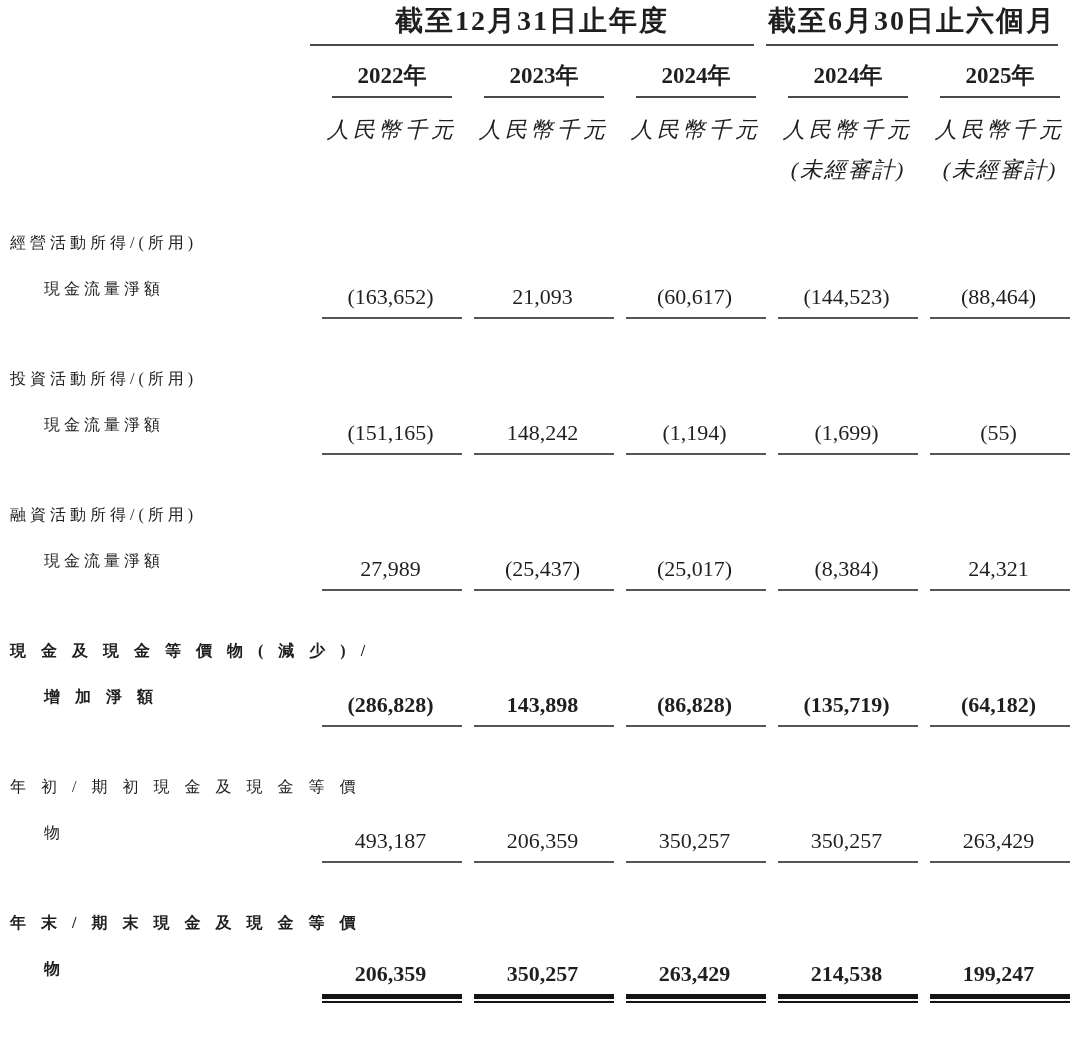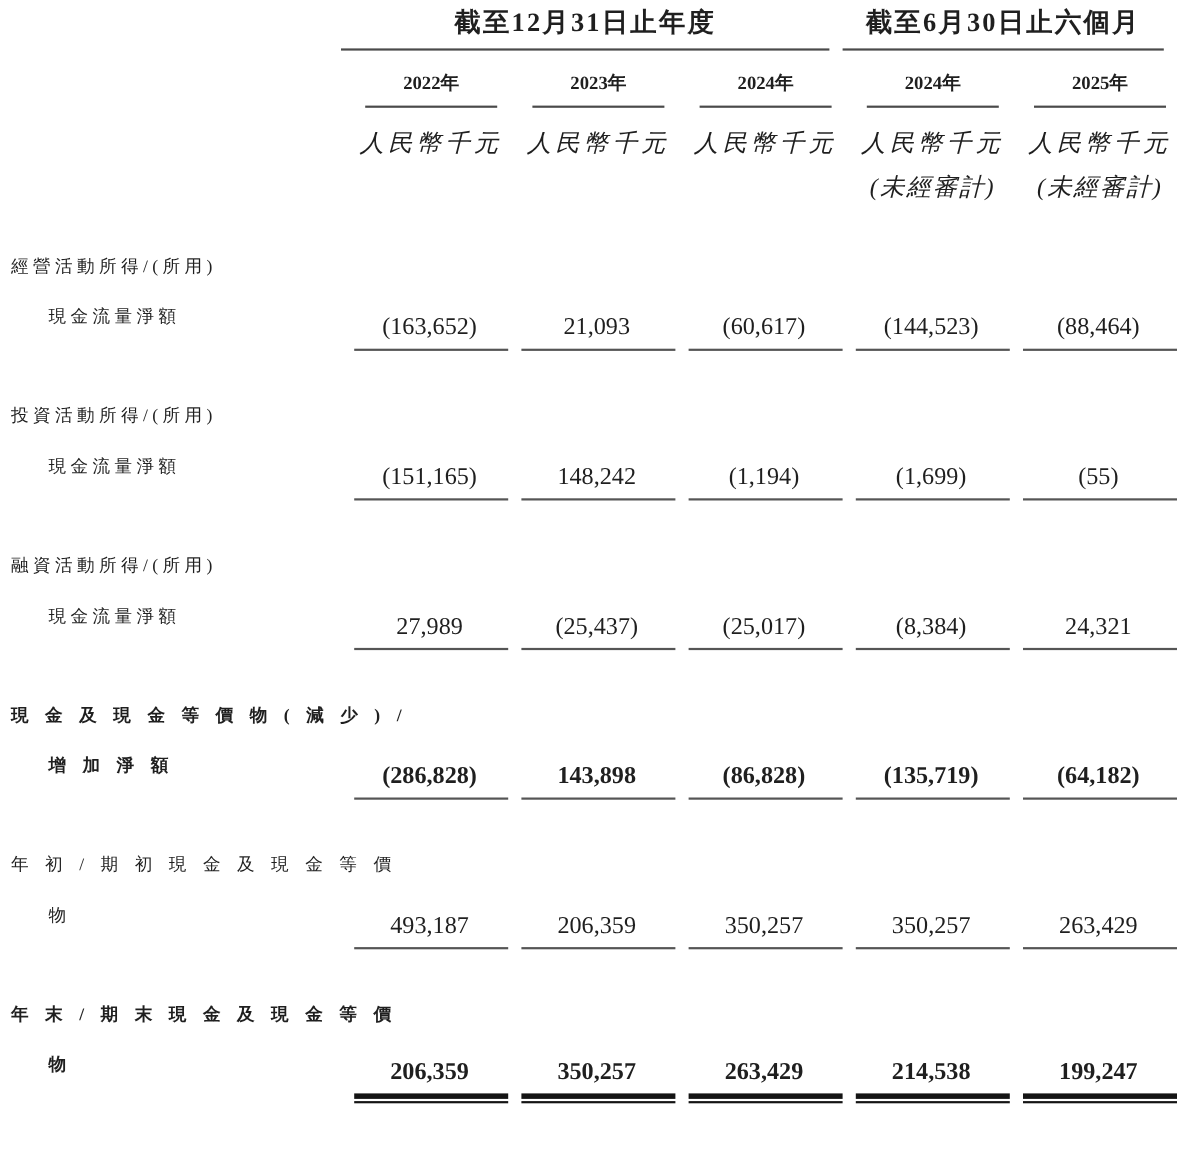--- a/index.html
+++ b/index.html
@@ -13,36 +13,36 @@
     padding:6px 10px 0 10px;
     overflow:hidden;
   }
   .hrow { display:flex; align-items:flex-end; }
   .lblspace { width:300px; flex:none; }
   .colgap { width:12px; flex:none; }
 
   
   .grp {
     flex:none; text-align:center;
-    font-weight:bold; font-size:24px; line-height:30px;
+    font-weight:bold; font-size:28px; line-height:30px;
     letter-spacing:2px;
     padding-bottom:8px;
     border-bottom:2px solid #4a4a4a;
     white-space:nowrap;
   }
   .grp-annual { width:444px; }
   .grp-interim { width:292px; }
 
   
   .col { width:140px; flex:none; margin-left:12px; text-align:center; }
 
   .yearrow { margin-top:16px; }
   .year-u {
     display:block; margin:0 10px;
-    font-weight:bold; font-size:17px; line-height:28px;
+    font-weight:bold; font-size:23px; line-height:28px;
     padding-bottom:6px;
     border-bottom:2px solid #4a4a4a;
     white-space:nowrap;
   }
 
   .unitrow { margin-top:18px; }
   .unit {
     font-style:italic; font-size:22px; line-height:28px;
     letter-spacing:4px; white-space:nowrap;
   }

